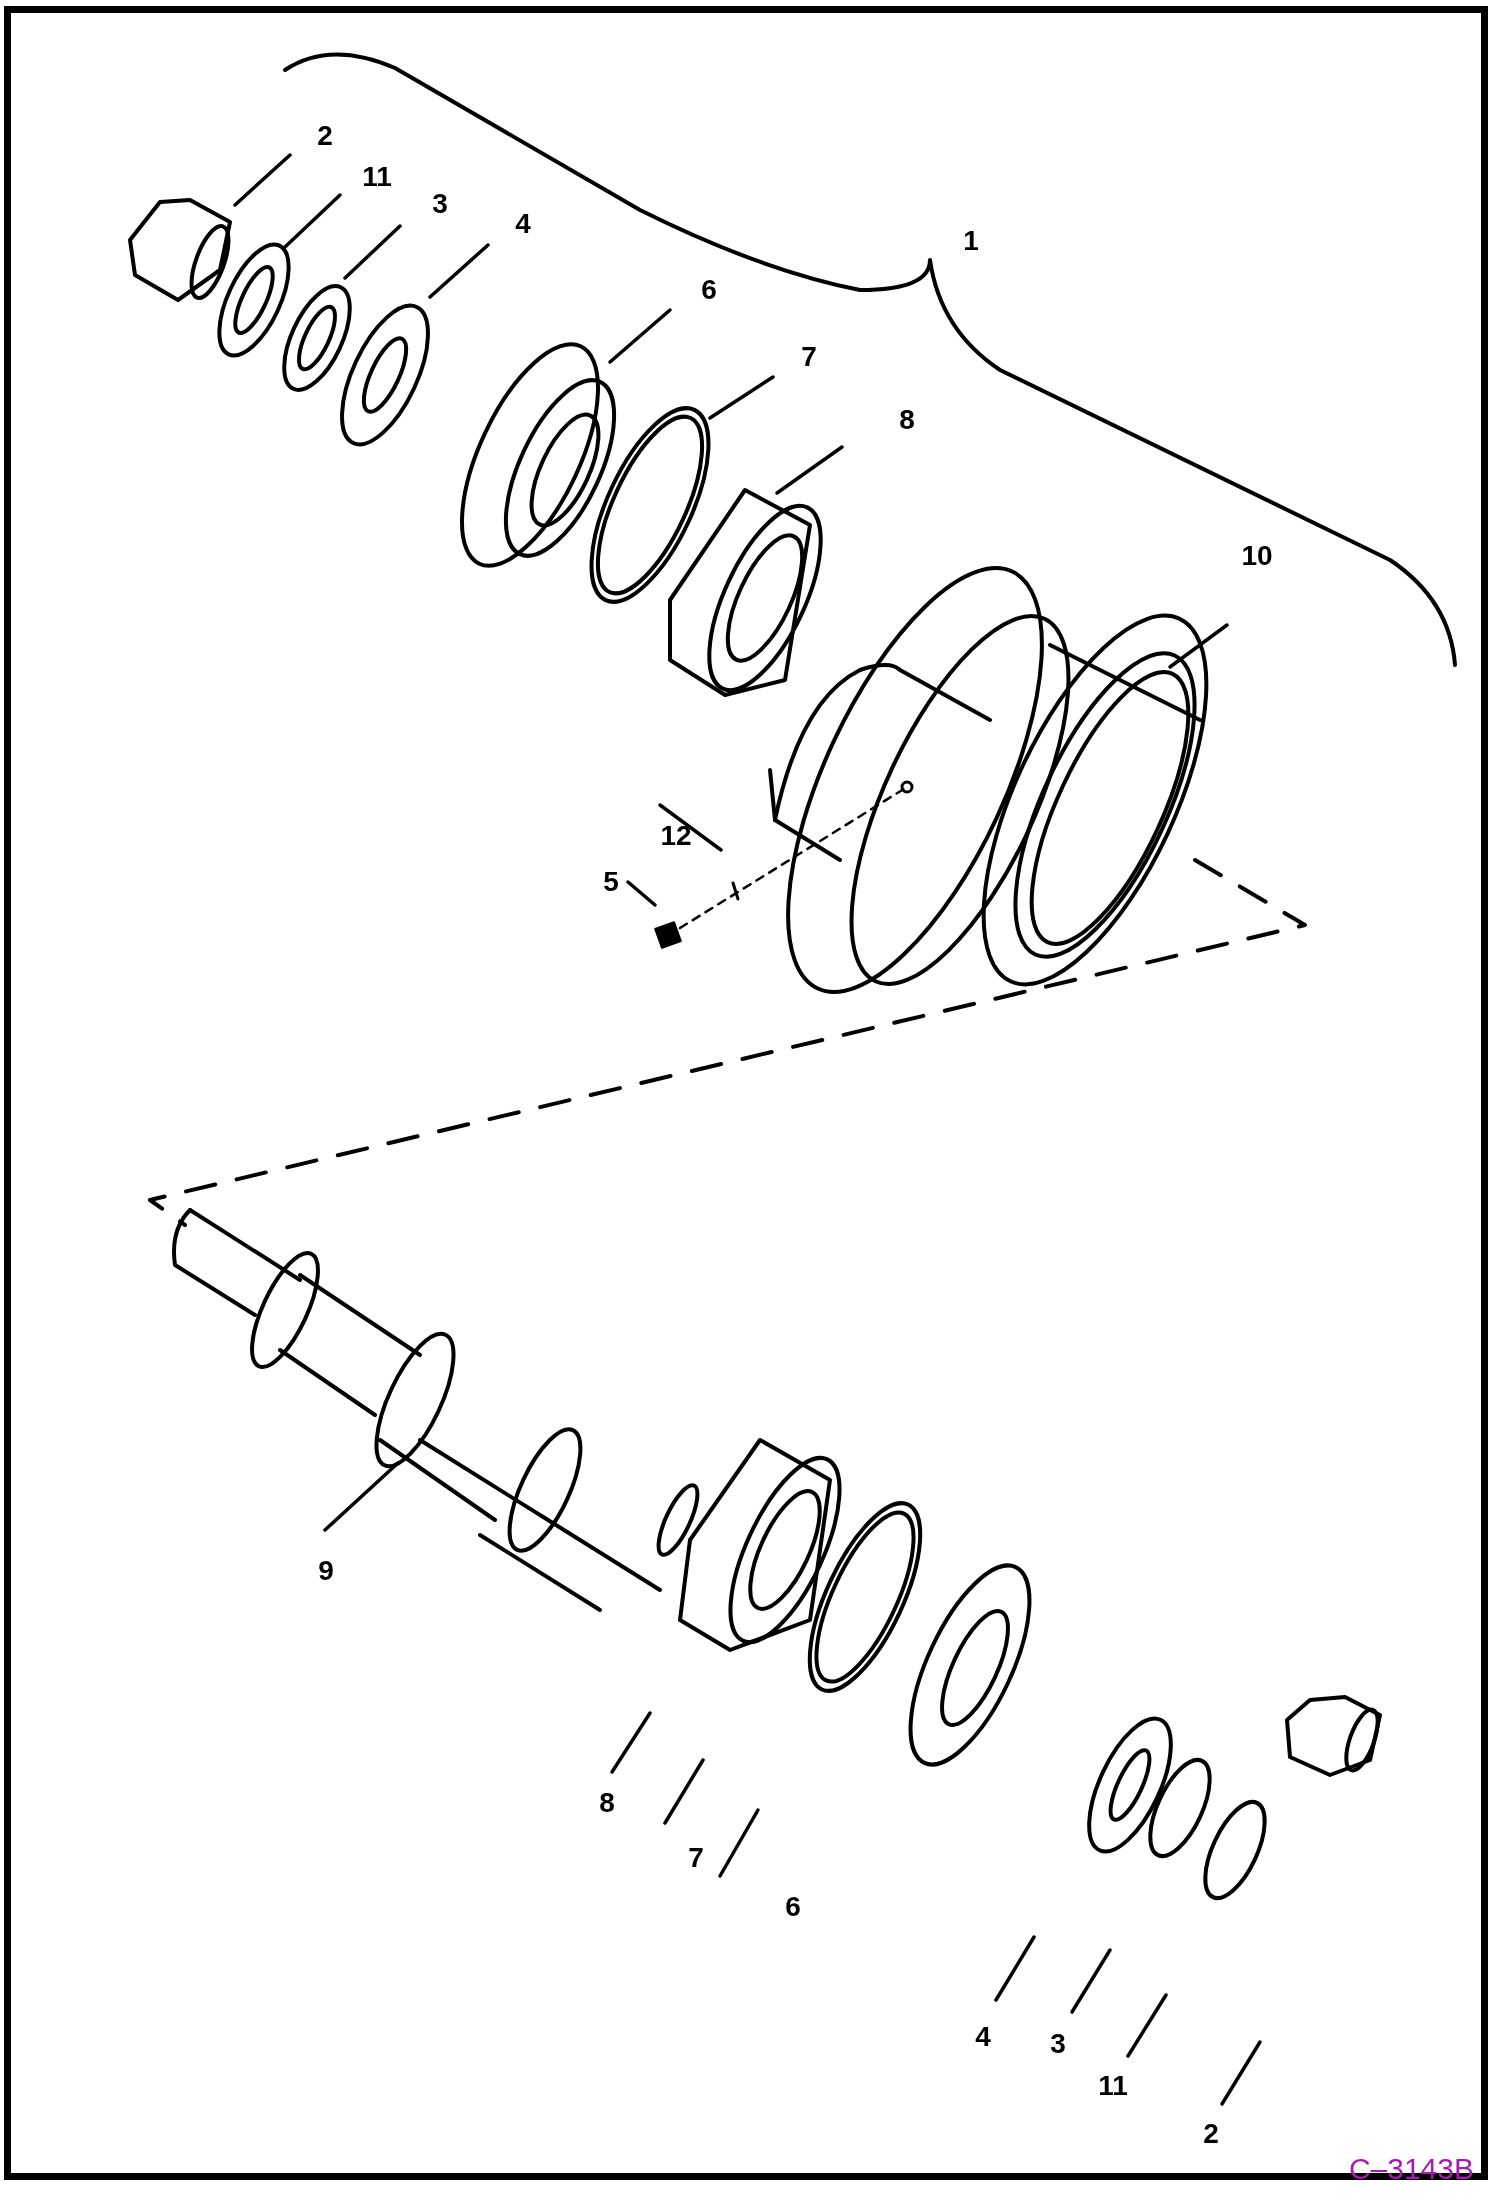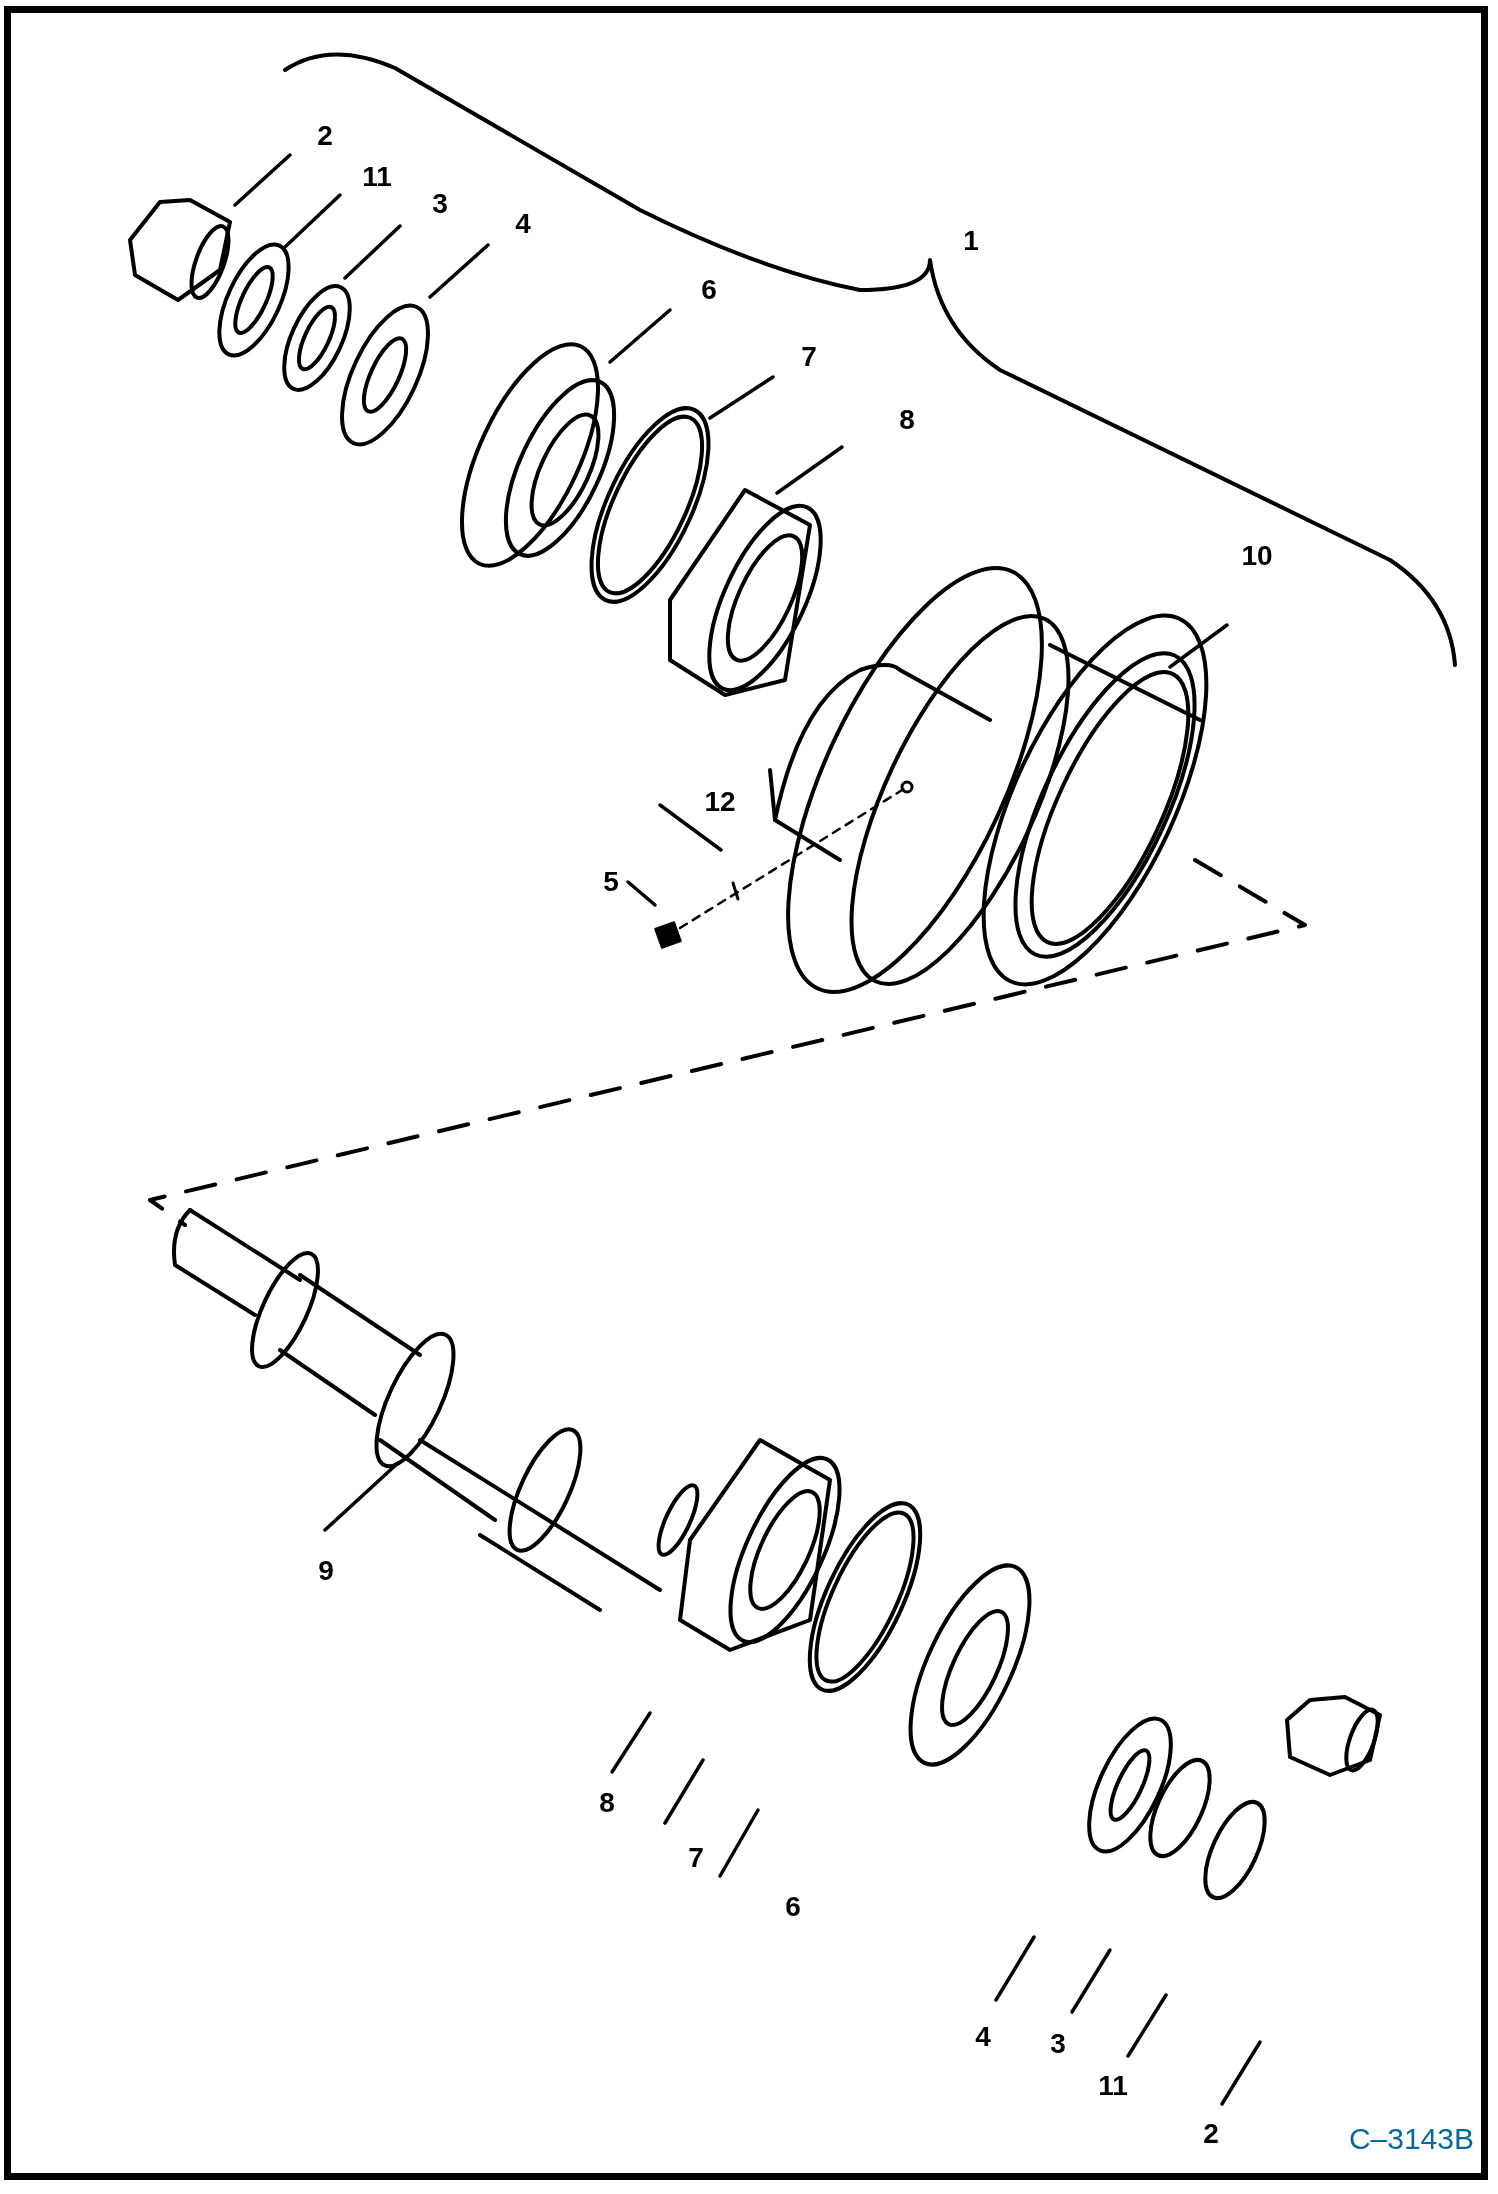--- a/index.html
+++ b/index.html
@@ -1,20 +1,20 @@
 <!DOCTYPE html>
 <html><head>
 <meta charset="utf-8">
 <style>
   html,body{margin:0;padding:0;background:#fff;}
   body{width:1498px;height:2194px;position:relative;overflow:hidden;font-family:"Liberation Sans",sans-serif;}
   .frame{position:absolute;left:4px;top:6px;width:1484px;height:2174px;border:7px solid #000;box-sizing:border-box;}
   svg.art{position:absolute;left:0;top:0;}
   .lbl{position:absolute;font-weight:bold;font-size:28px;color:#000;line-height:1;transform:translate(-50%,-50%);}
-  .code{position:absolute;right:24px;bottom:38px;font-size:30px;color:#0369a1;}
+  .code{position:absolute;right:24px;bottom:8px;font-size:30px;color:#a21caf;}
 </style>
 </head>
 <body>
 
 <div class="frame"></div>
 
 <svg class="art" width="1498" height="2194" viewBox="0 0 1498 2194" fill="none" stroke="#000" stroke-width="4" stroke-linecap="round" stroke-linejoin="round">
 
   <path d="M285 70 Q330 40 395 68 L640 210 Q760 270 860 290 Q930 290 930 260 Q940 330 1000 370 L1390 560 Q1450 600 1455 665"></path>
 
@@ -116,21 +116,21 @@
 <div id="labels">
     <div class="lbl" style="left: 325px; top: 136px;">2</div>
     <div class="lbl" style="left: 377px; top: 177px;">11</div>
     <div class="lbl" style="left: 440px; top: 204px;">3</div>
     <div class="lbl" style="left: 523px; top: 224px;">4</div>
     <div class="lbl" style="left: 709px; top: 290px;">6</div>
     <div class="lbl" style="left: 809px; top: 357px;">7</div>
     <div class="lbl" style="left: 907px; top: 420px;">8</div>
     <div class="lbl" style="left: 971px; top: 241px;">1</div>
     <div class="lbl" style="left: 1257px; top: 556px;">10</div>
-    <div class="lbl" style="left: 676px; top: 802px; margin-left: 44px;">12</div>
+    <div class="lbl" style="left: 676px; top: 836px;">12</div>
     <div class="lbl" style="left: 611px; top: 882px;">5</div>
     <div class="lbl" style="left: 326px; top: 1571px;">9</div>
     <div class="lbl" style="left: 607px; top: 1803px;">8</div>
     <div class="lbl" style="left: 696px; top: 1858px;">7</div>
     <div class="lbl" style="left: 793px; top: 1907px;">6</div>
     <div class="lbl" style="left: 983px; top: 2037px;">4</div>
     <div class="lbl" style="left: 1058px; top: 2044px;">3</div>
     <div class="lbl" style="left: 1113px; top: 2086px;">11</div>
     <div class="lbl" style="left: 1211px; top: 2134px;">2</div>
   </div>

